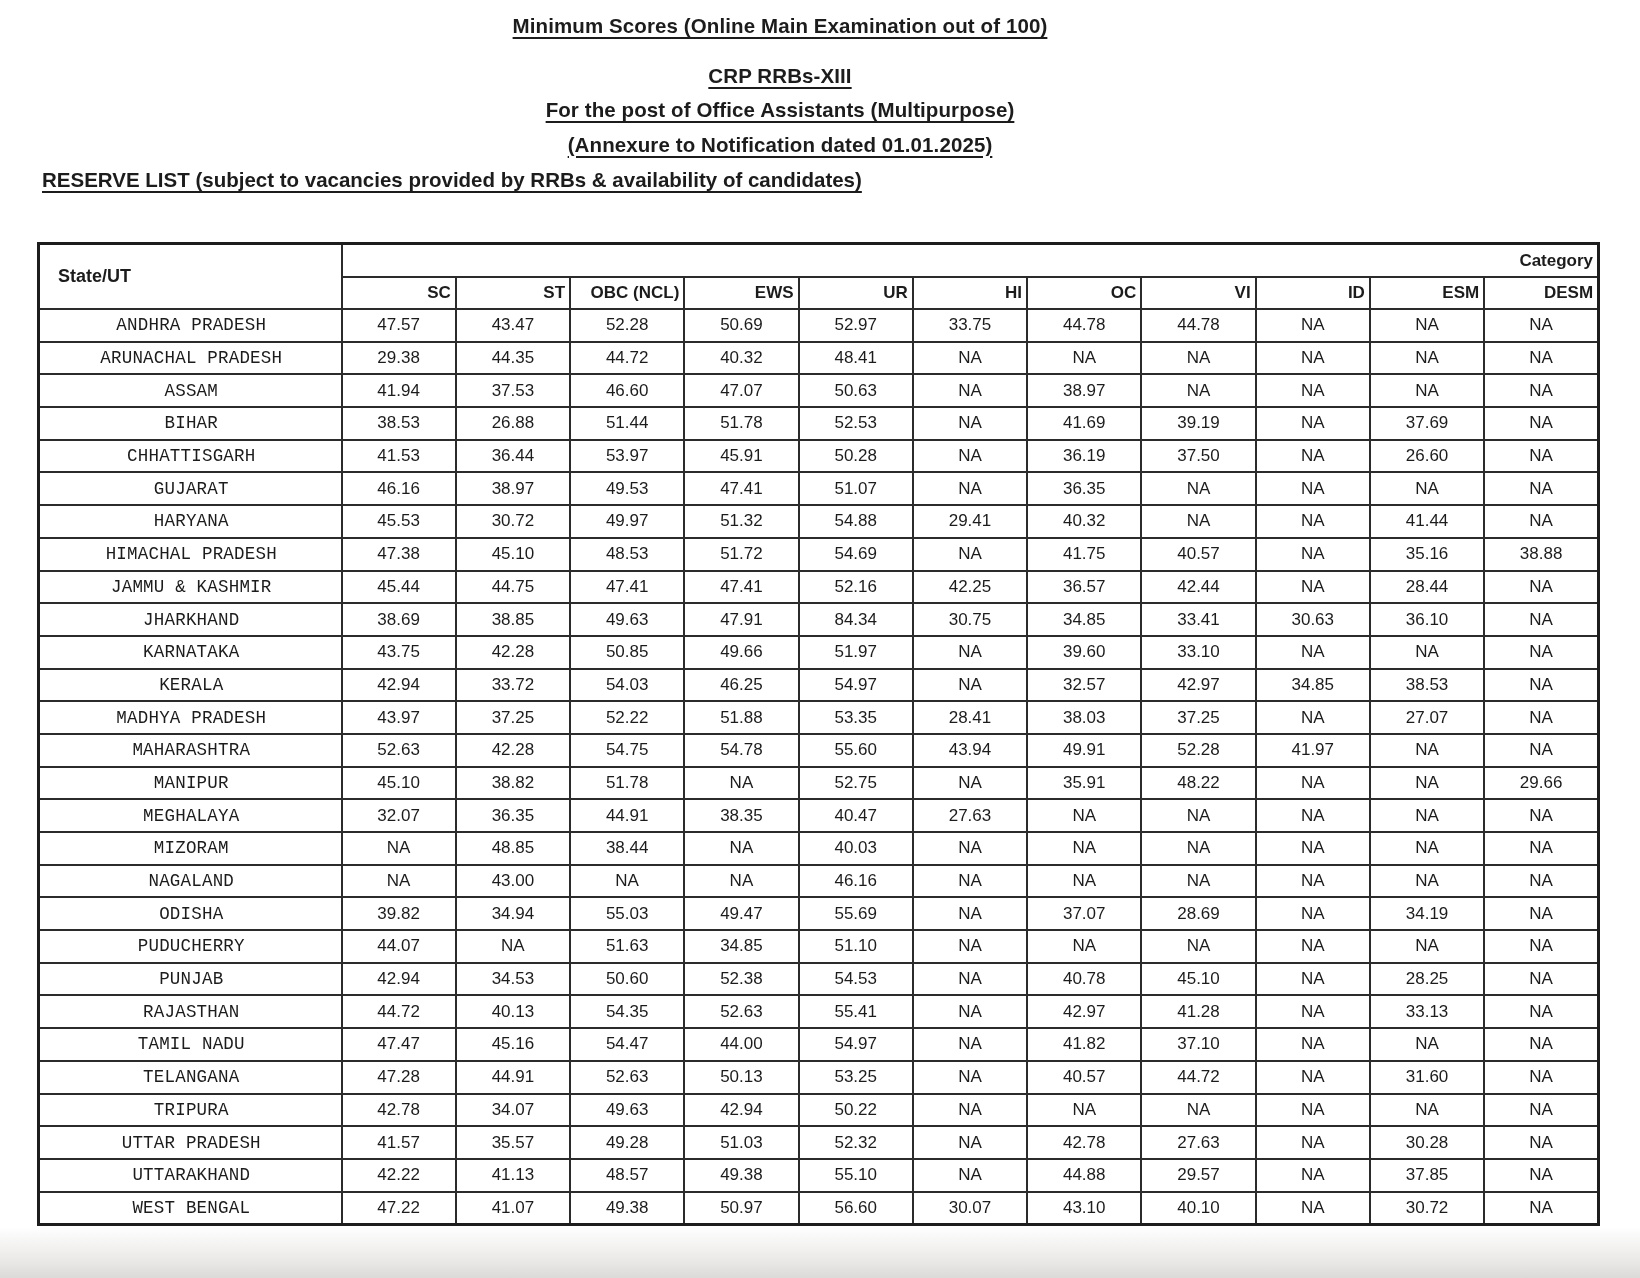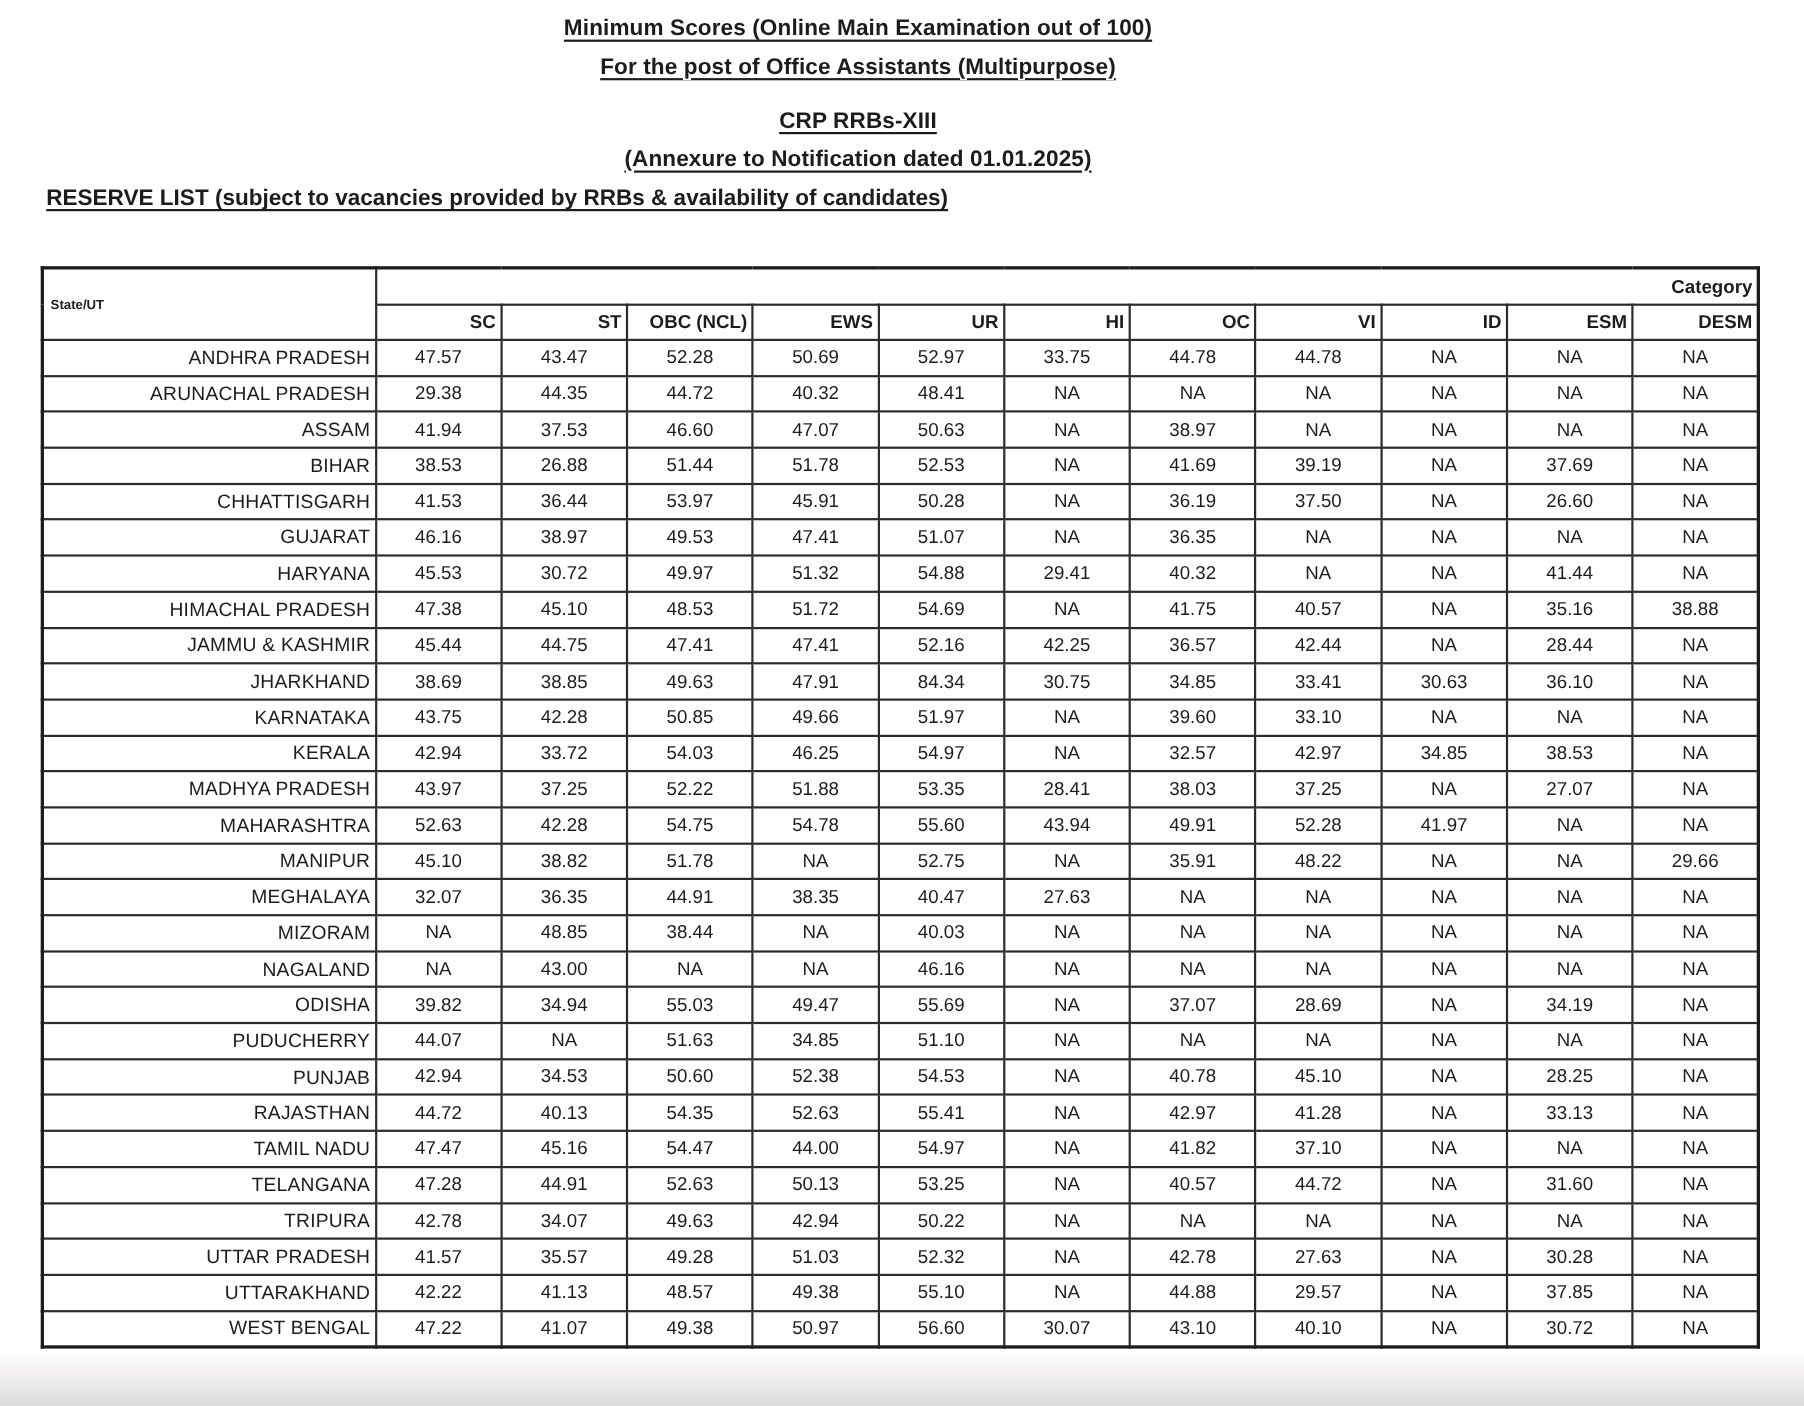--- a/index.html
+++ b/index.html
@@ -51,45 +51,46 @@
   .score-table th, .score-table td {
     border: 2px solid #2b2b2b;
     padding: 0 4px;
     vertical-align: middle;
     overflow: hidden;
     white-space: nowrap;
   }
   .score-table { border: 3px solid #1d1d1d; }
   .score-table thead th { font-weight: bold; text-align: right; }
   .score-table th.corner {
-    text-align: left; padding-left: 6px; font-size: 12px;
+    text-align: left; padding-left: 18px; font-size: 18px;
   }
   .score-table th.group { height: 31px; }
   .score-table thead tr.subhead th { height: 30px; }
   .score-table tbody td { height: 30.7px; text-align: center; font-weight: normal; }
   .score-table tbody td.state {
-    text-align: right; padding-left: 6px; font-size: 17.5px;
+    text-align: center; padding-left: 6px; font-size: 17.5px;
     letter-spacing: 0.2px;
+    font-family: Liberation Mono, monospace;
   }
 
   .bottom-shade {
     position: absolute;
     left: 0; top: 1228px; width: 1640px; height: 50px;
     background: linear-gradient(180deg, #fefefe 0%, #e9e7e5 70%, #dcdad8 100%);
   }
 </style>
 </head>
 <body>
 
 <div class="page">
 
   <div class="titles">
     <div class="title-line">Minimum Scores (Online Main Examination out of 100)</div>
+    <div class="title-line gap-before">CRP RRBs-XIII</div>
     <div class="title-line">For the post of Office Assistants (Multipurpose)</div>
-    <div class="title-line gap-before">CRP RRBs-XIII</div>
     <div class="title-line">(Annexure to Notification dated 01.01.2025)</div>
   </div>
 
   <div class="reserve-heading">RESERVE LIST (subject to vacancies provided by RRBs &amp; availability of candidates)</div>
 
   <table class="score-table">
     <colgroup>
       <col style="width: 303px;">
       <col span="11" style="width: 114.27px;">
     </colgroup>

